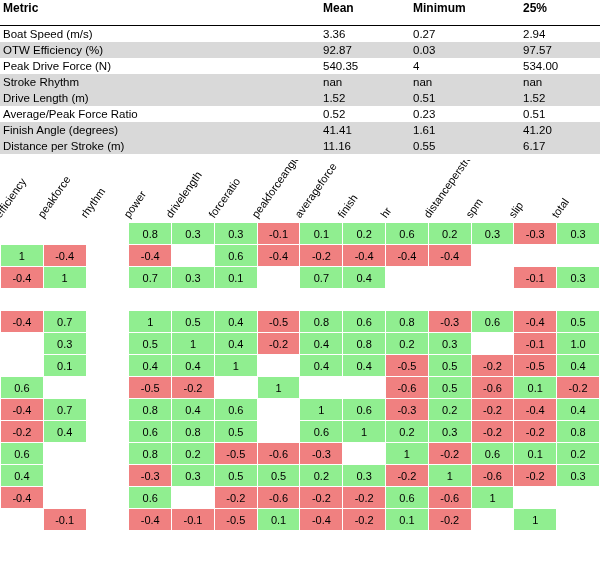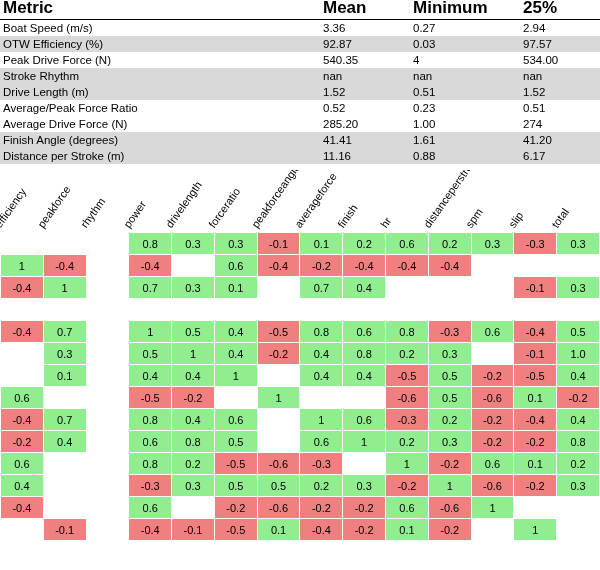--- a/index.html
+++ b/index.html
@@ -27,23 +27,23 @@
   table.metrics th, table.metrics td {
     text-align: left;
     padding: 1px 3px;
     white-space: nowrap;
     overflow: hidden;
     line-height: 14px;
     height: 14px;
   }
   table.metrics th {
     font-weight: bold;
-    font-size: 17px;
+    font-size: 12px;
     border-bottom: 1px solid #000;
-    padding-bottom: 4px;
+    padding-bottom: 10px;
   }
   table.metrics tr.alt td {
     background: #d9d9d9;
   }
   .col-metric { width: 320px; }
   .col-mean   { width: 90px; }
   .col-min    { width: 110px; }
   .col-p25    { width: 80px; }
 
   
@@ -133,36 +133,30 @@
           <td>1.52</td>
           <td>0.51</td>
           <td>1.52</td>
         </tr>
         <tr>
           <td>Average/Peak Force Ratio</td>
           <td>0.52</td>
           <td>0.23</td>
           <td>0.51</td>
         </tr>
-        <tr>
-          <td>Average Drive Force (N)</td>
-          <td>285.20</td>
-          <td>1.00</td>
-          <td>274</td>
-        </tr>
         <tr class="alt">
           <td>Finish Angle (degrees)</td>
           <td>41.41</td>
           <td>1.61</td>
           <td>41.20</td>
         </tr>
         <tr class="alt">
           <td>Distance per Stroke (m)</td>
           <td>11.16</td>
-          <td>0.88</td>
+          <td>0.55</td>
           <td>6.17</td>
         </tr>
       </tbody>
   </table>
 </div>
 
 <div class="heatmap">
   <div class="hm-header" id="hm-header">
       <div class="lbl" style="left: 2px;">efficiency</div>
       <div class="lbl" style="left: 44.8571px;">peakforce</div>

